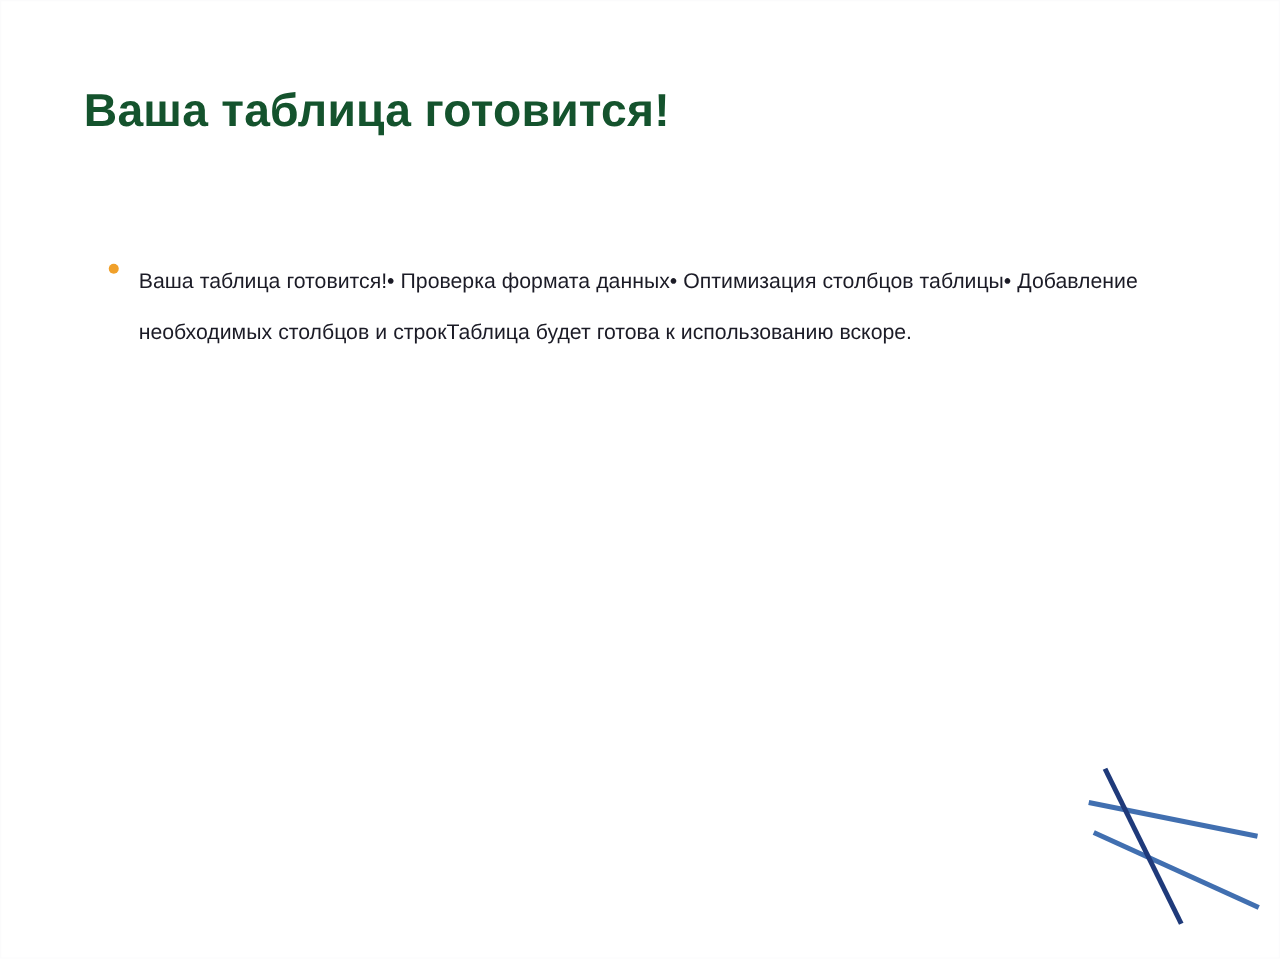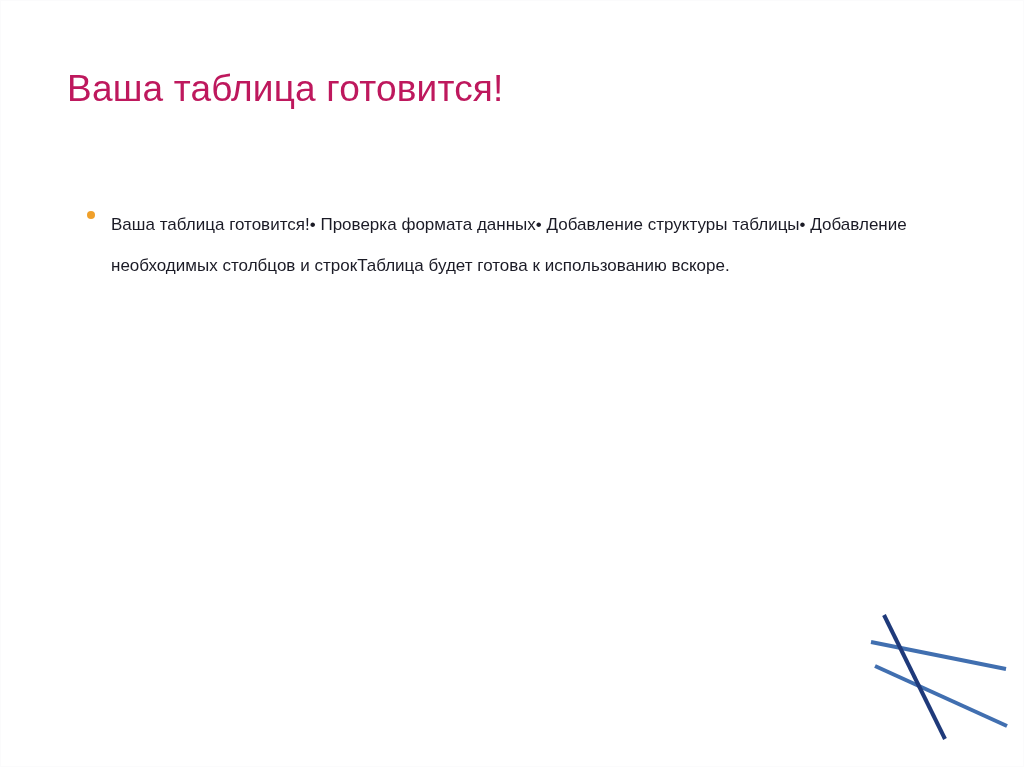--- a/index.html
+++ b/index.html
@@ -21,24 +21,24 @@
     border: 1px solid #fbfbfc;
   }
 
   
   .slide-title {
     position: absolute;
     left: 66px;
     top: 40px;
     width: 900px;
     font-size: 37px;
-    font-weight: normal;
+    font-weight: bold;
     line-height: 46px;
     letter-spacing: 0.2px;
-    color: #be185d;
+    color: #14532d;
     white-space: nowrap;
   }
 
   
   .body-block {
     position: absolute;
     left: 84px;
     top: 203px;
     width: 876px;
   }
@@ -76,21 +76,21 @@
 </head>
 <body>
 
 <div class="slide">
 
   <h1 class="slide-title">Ваша таблица готовится!</h1>
 
   <div class="body-block">
     <div class="bullet-row">
       <span class="bullet-dot"></span>
-      <div class="bullet-text">Ваша таблица готовится!• Проверка формата данных• Добавление структуры таблицы• Добавление необходимых столбцов и строкТаблица будет готова к использованию вскоре.</div>
+      <div class="bullet-text">Ваша таблица готовится!• Проверка формата данных• Оптимизация столбцов таблицы• Добавление необходимых столбцов и строкТаблица будет готова к использованию вскоре.</div>
     </div>
   </div>
 
   <svg class="deco" viewBox="0 0 184 187">
     <line x1="30" y1="61" x2="165" y2="88" stroke="#416FB0" stroke-width="4" stroke-linecap="butt"></line>
     <line x1="34" y1="85" x2="166" y2="145" stroke="#416FB0" stroke-width="4" stroke-linecap="butt"></line>
     <line x1="43" y1="34" x2="104" y2="158" stroke="#1F3A7A" stroke-width="4" stroke-linecap="butt"></line>
   </svg>
 
 </div>

